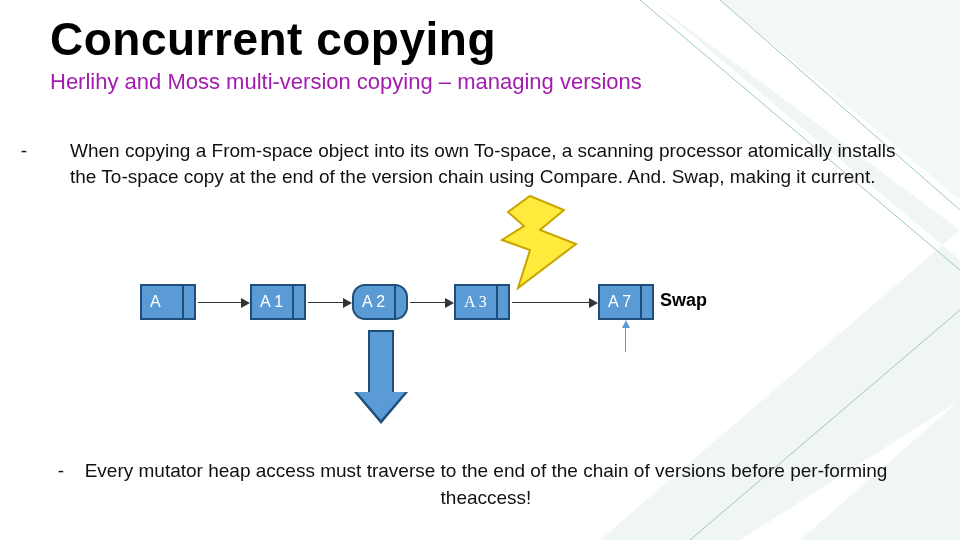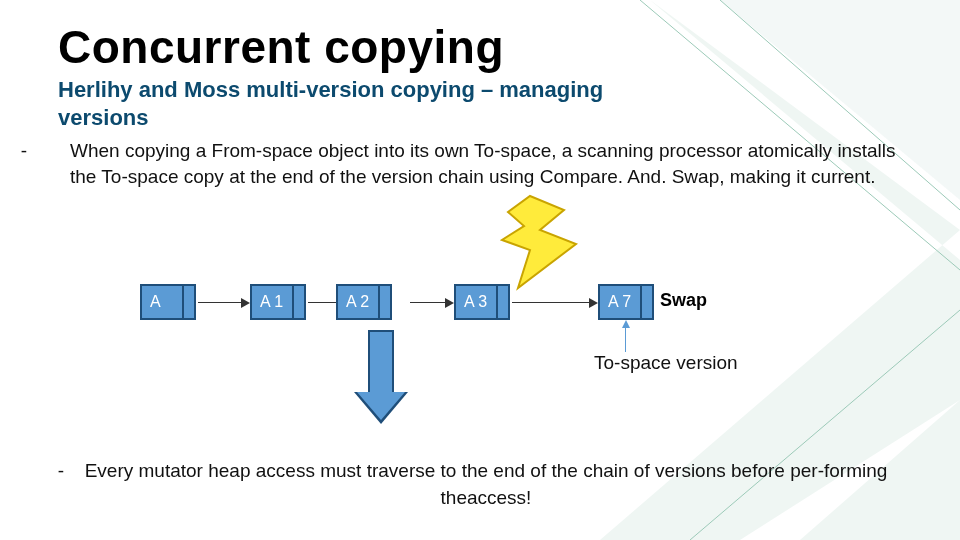--- a/index.html
+++ b/index.html
@@ -1,31 +1,31 @@
 <!DOCTYPE html>
 <html><head>
 <meta charset="utf-8">
 <style>
   * { box-sizing: border-box; margin: 0; padding: 0; }
   html, body { width: 960px; height: 540px; font-family: "Segoe UI", Tahoma, sans-serif; background: #fff; overflow: hidden; }
-  .slide { position: relative; width: 960px; height: 540px; padding: 12px; }
+  .slide { position: relative; width: 960px; height: 540px; padding: 4px; }
   .title { font-size: 46px; font-weight: 700; color: #000; padding: 8px 0 0 46px; letter-spacing: .5px; }
-  .subtitle { font-size: 22px; font-weight: 700; color: #0c4a6e; padding: 2px 46px 0 46px; max-width: 700px; line-height: 1.25; }
+  .subtitle { font-size: 22px; font-weight: 400; color: #a21caf; padding: 2px 46px 0 46px; max-width: 700px; line-height: 1.25; }
   .bullet1 { position: absolute; left: 14px; top: 138px; right: 36px; display: flex; font-size: 19px; color: #111; line-height: 1.35; }
   .bullet1 .dash { width: 20px; text-align: center; }
   .bullet1 .txt { flex: 1; margin-left: 36px; }
   .bullet2 { position: absolute; left: 50px; top: 458px; right: 60px; display: flex; font-size: 19px; color: #111; line-height: 1.4; }
   .bullet2 .dash { width: 22px; text-align: center; }
   .bullet2 .txt { flex: 1; text-align: center; }
   .diagram { position: absolute; left: 0; top: 232px; width: 960px; height: 220px; }
   .box { position: absolute; width: 56px; height: 36px; background: #5b9bd5; border: 2px solid #1f4e79; color: #fff; font-size: 16px; display: flex; align-items: center; justify-content: flex-start; padding-left: 8px; }
   .box.a  { left: 140px; top: 52px; }
   .box.a1 { left: 250px; top: 52px; }
-  .box.a2 { left: 336px; top: 52px; }
-  .box.a3 { left: 454px; top: 52px; }
+  .box.a2 { left: 352px; top: 52px; border-radius: 13px; }
+  .box.a3 { left: 454px; top: 52px; font-family: Liberation Serif, serif; }
   .box.a4 { left: 598px; top: 52px; }
   .box .divider { position: absolute; right: 10px; top: -2px; bottom: -2px; width: 2px; background: #1f4e79; }
   .null { position: absolute; left: 660px; top: 58px; font-size: 18px; font-weight: 700; color: #000; }
   .conn { position: absolute; top: 70px; height: 0; border-top: 1.5px solid #333; }
   .conn .head { position: absolute; right: -2px; top: -5px; width: 0; height: 0; border-left: 9px solid #333; border-top: 5px solid transparent; border-bottom: 5px solid transparent; }
   .c1 { left: 198px; width: 50px; }
   .c2 { left: 308px; width: 42px; }
   .c3 { left: 410px; width: 42px; }
   .c4 { left: 512px; width: 84px; }
   .bigarrow { position: absolute; left: 354px; top: 98px; width: 54px; height: 96px; }
@@ -101,21 +101,20 @@
 
     <div class="bigarrow">
       <div class="shaft"></div>
         <div class="head"></div>
         <div class="headfill"></div>
     </div>
 
     <div class="toline">
         <span class="head"></span>
       </div>
-    <div class="tolabel">To-space version</div>
   </div>
 
   <div class="bullet2">
     <div class="dash">-</div>
     <div class="txt">Every mutator heap access must traverse to the end of the chain of versions before per-forming theaccess!</div>
   </div>
 
 </div>
 
 </body></html>

